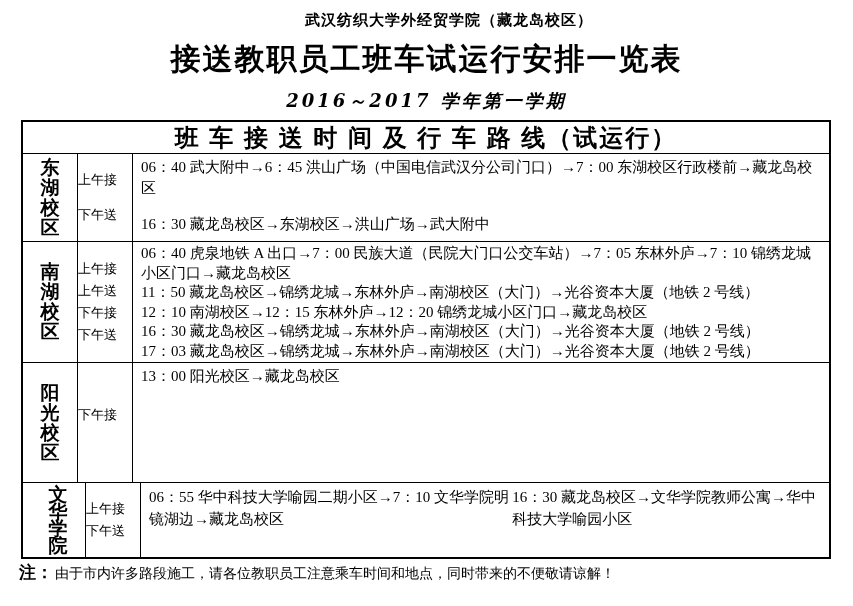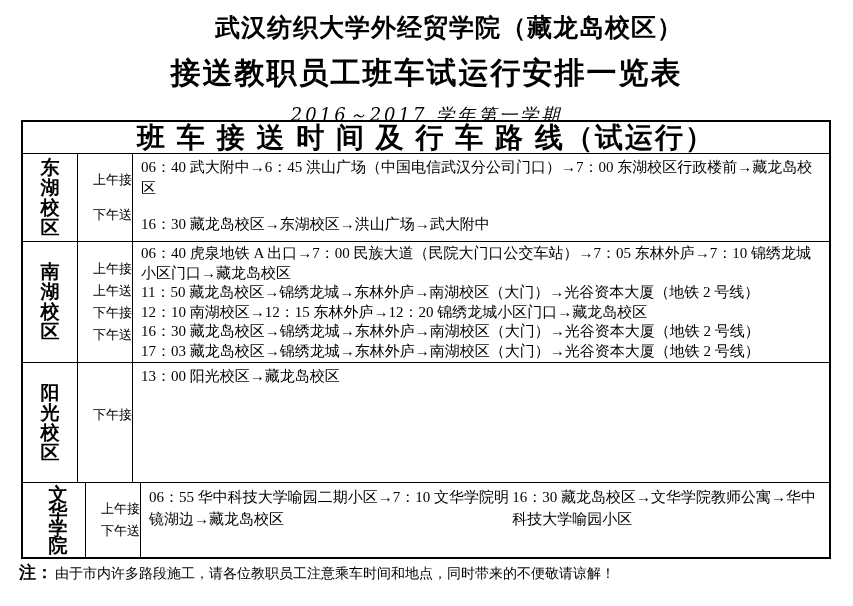--- a/index.html
+++ b/index.html
@@ -12,57 +12,57 @@
     position: relative;
     width: 853px; height: 606px;
     background: #ffffff;
     overflow: hidden;
   }
 
   
   .title1 {
     padding-top: 11px;
     text-align: center;
-    font-size: 25px;
+    font-size: 15px;
     font-weight: bold;
     letter-spacing: 1px;
     margin-left: 45px;
   }
   .title2 {
     margin-top: 9px;
     text-align: center;
     font-size: 30px;
     font-weight: bold;
     letter-spacing: 2px;
   }
   .semester {
     margin-top: 9px;
     text-align: center;
     font-size: 18px;
-    font-weight: normal;
+    font-weight: bold;
     font-style: italic;
     letter-spacing: 3px;
     font-family: "DejaVu Serif", serif;
   }
 
   
   .bus-table {
     position: absolute;
     left: 21px; top: 120px;
     width: 810px;
     border: 2px solid #000;
     box-sizing: border-box;
     background: #fff;
   }
   .thead {
     height: 31px;
     display: flex;
     align-items: center;
     justify-content: center;
-    font-size: 28px;
+    font-size: 24px;
     font-weight: bold;
     letter-spacing: 2px;
     white-space: nowrap;
   }
   .trow {
     display: flex;
     border-top: 1px solid #000;
     box-sizing: border-box;
   }
   .r1 { height: 88px; }
@@ -87,21 +87,21 @@
     text-align: center;
   }
   .r4 .campus { line-height: 17px; }
 
   .labels-cell {
     width: 55px;
     box-sizing: border-box;
     border-right: 1px solid #000;
     display: flex;
     flex-direction: column;
-    align-items: flex-end;
+    align-items: flex-start;
     justify-content: center;
     font-size: 13px;
     line-height: 22px;
     white-space: nowrap;
   }
   .r1 .labels-cell { justify-content: space-evenly; line-height: normal; }
   .r3 .labels-cell { padding-bottom: 16px; }
 
   .routes-cell {
     flex: 1;

